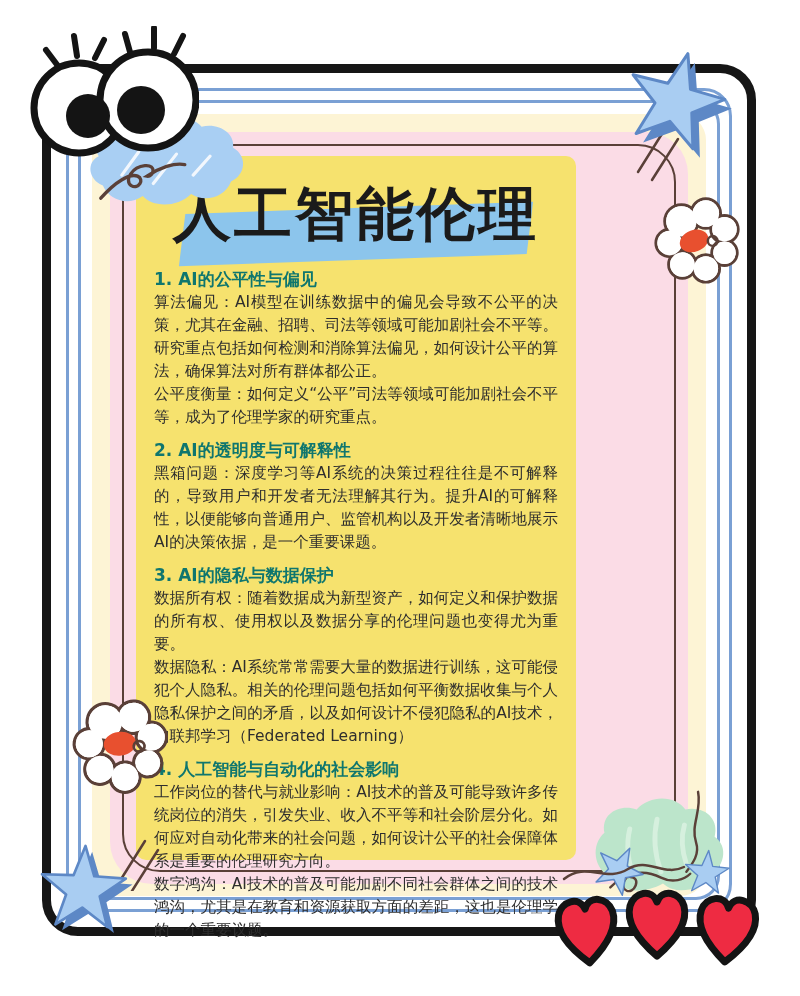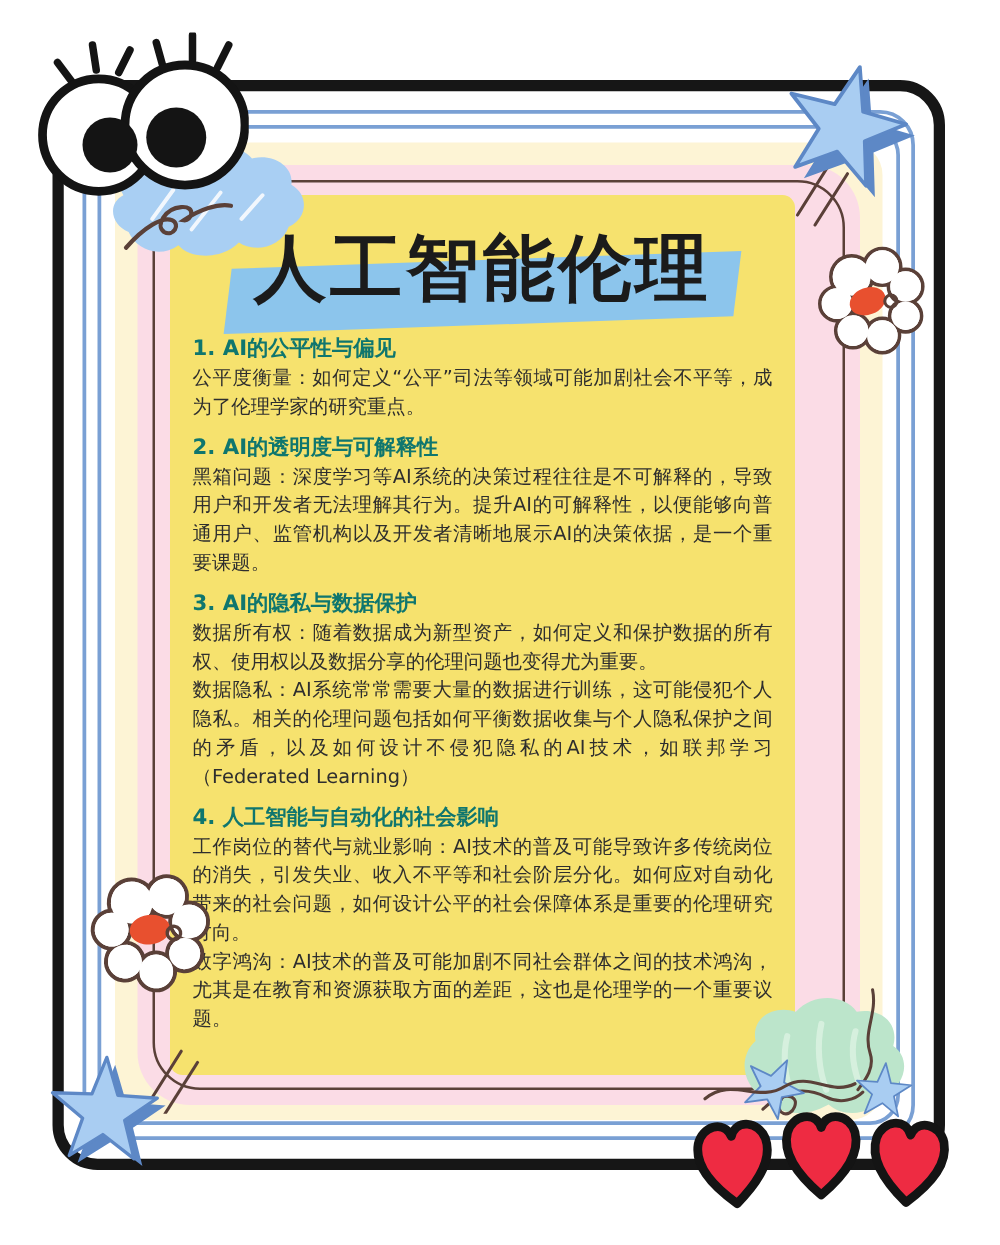--- a/index.html
+++ b/index.html
@@ -17,21 +17,21 @@
   }
   .abs{position:absolute;}
   
   .frame-black{left:42px;top:64px;width:714px;height:872px;border:9px solid var(--frame-black);border-radius:36px;background:#fff;z-index:0;}
   .frame-blue-outer{left:66px;top:88px;width:666px;height:824px;border:3px solid var(--frame-blue);border-radius:28px;z-index:1;}
   .frame-blue-inner{left:78px;top:100px;width:642px;height:800px;border:3px solid var(--frame-blue);border-radius:24px;z-index:1;}
   .frame-cream{left:92px;top:114px;width:614px;height:782px;background:var(--cream);border-radius:26px;z-index:1;}
   .frame-pink{left:110px;top:132px;width:578px;height:752px;background:var(--pink);border-radius:42px;z-index:1;}
   .frame-line{left:122px;top:144px;width:554px;height:728px;border:2.5px solid var(--line-brown);border-radius:38px;z-index:1;}
   
-  .card{left:136px;top:156px;width:500px;height:704px;background:var(--card-yellow);border-radius:10px;z-index:2;padding:0 18px;}
+  .card{left:136px;top:156px;width:440px;height:704px;background:var(--card-yellow);border-radius:10px;z-index:2;padding:0 18px;}
   .title-wrap{position:relative;height:92px;margin-top:12px;margin-bottom:8px;text-align:center;}
   .title-highlight{position:absolute;left:28px;right:28px;top:40px;height:52px;background:var(--highlight-blue);transform:rotate(-2deg) skewX(-9deg);}
   .title-text{position:relative;font-size:58px;font-weight:900;letter-spacing:3px;line-height:92px;color:var(--title-black);white-space:nowrap;}
   .section{margin-bottom:10px;}
   .section-heading{font-size:17px;font-weight:800;line-height:23px;color:#0f766e;}
   .section p{font-size:15.5px;line-height:23px;font-weight:500;color:var(--text-dark);text-align:justify;}
   
   .eyes{left:24px;top:26px;width:175px;z-index:6;}
   .cloud{left:84px;top:110px;width:168px;z-index:3;}
   .star-tr{left:620px;top:50px;width:120px;z-index:5;}
@@ -70,20 +70,21 @@
 <div class="abs frame-line"></div>
 
 <div class="abs card">
   <div class="title-wrap">
     <div class="title-highlight"></div>
     <div class="title-text">人工智能伦理</div>
   </div>
 
   <div class="section">
     <div class="section-heading">1. AI的公平性与偏见</div>
+    <p>算法偏见：AI模型在训练数据中的偏见会导致不公平的决策，尤其在金融、招聘、司法等领域可能加剧社会不平等。研究重点包括如何检测和消除算法偏见，如何设计公平的算法，确保算法对所有群体都公正。</p>
     <p>公平度衡量：如何定义“公平”司法等领域可能加剧社会不平等，成为了伦理学家的研究重点。</p>
   </div>
 
   <div class="section">
     <div class="section-heading">2. AI的透明度与可解释性</div>
     <p>黑箱问题：深度学习等AI系统的决策过程往往是不可解释的，导致用户和开发者无法理解其行为。提升AI的可解释性，以便能够向普通用户、监管机构以及开发者清晰地展示AI的决策依据，是一个重要课题。</p>
   </div>
 
   <div class="section">
     <div class="section-heading">3. AI的隐私与数据保护</div>

